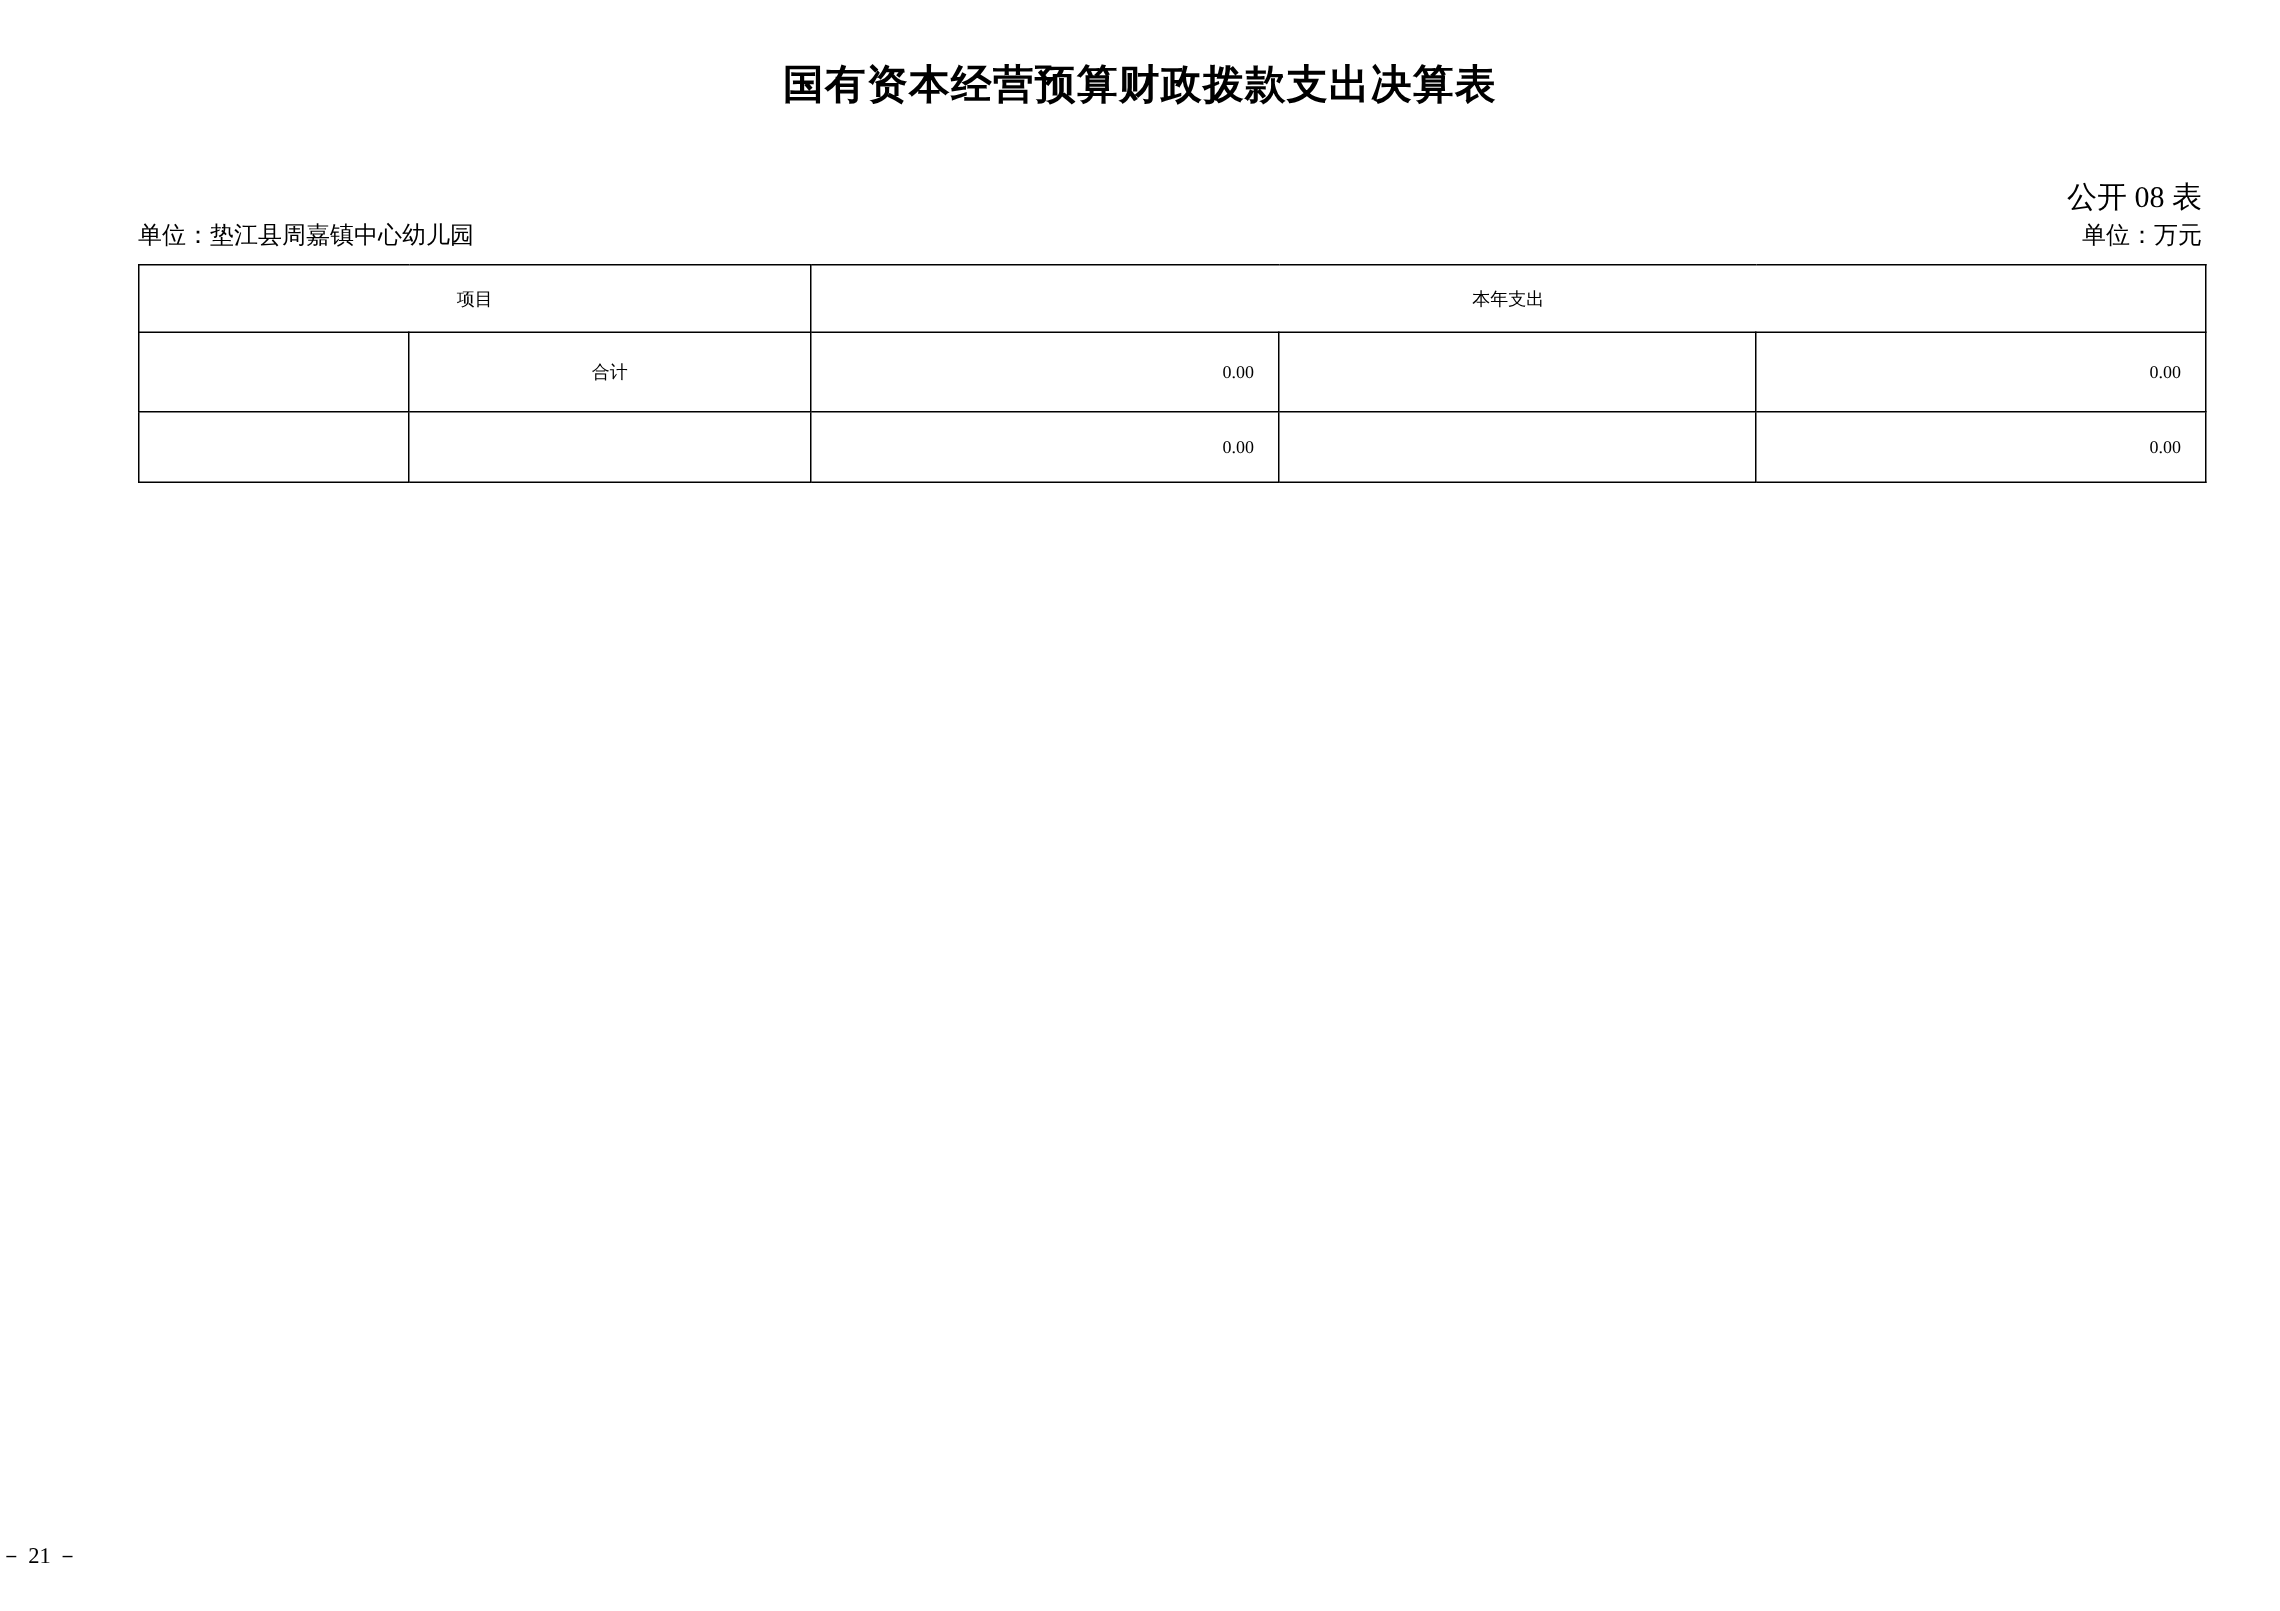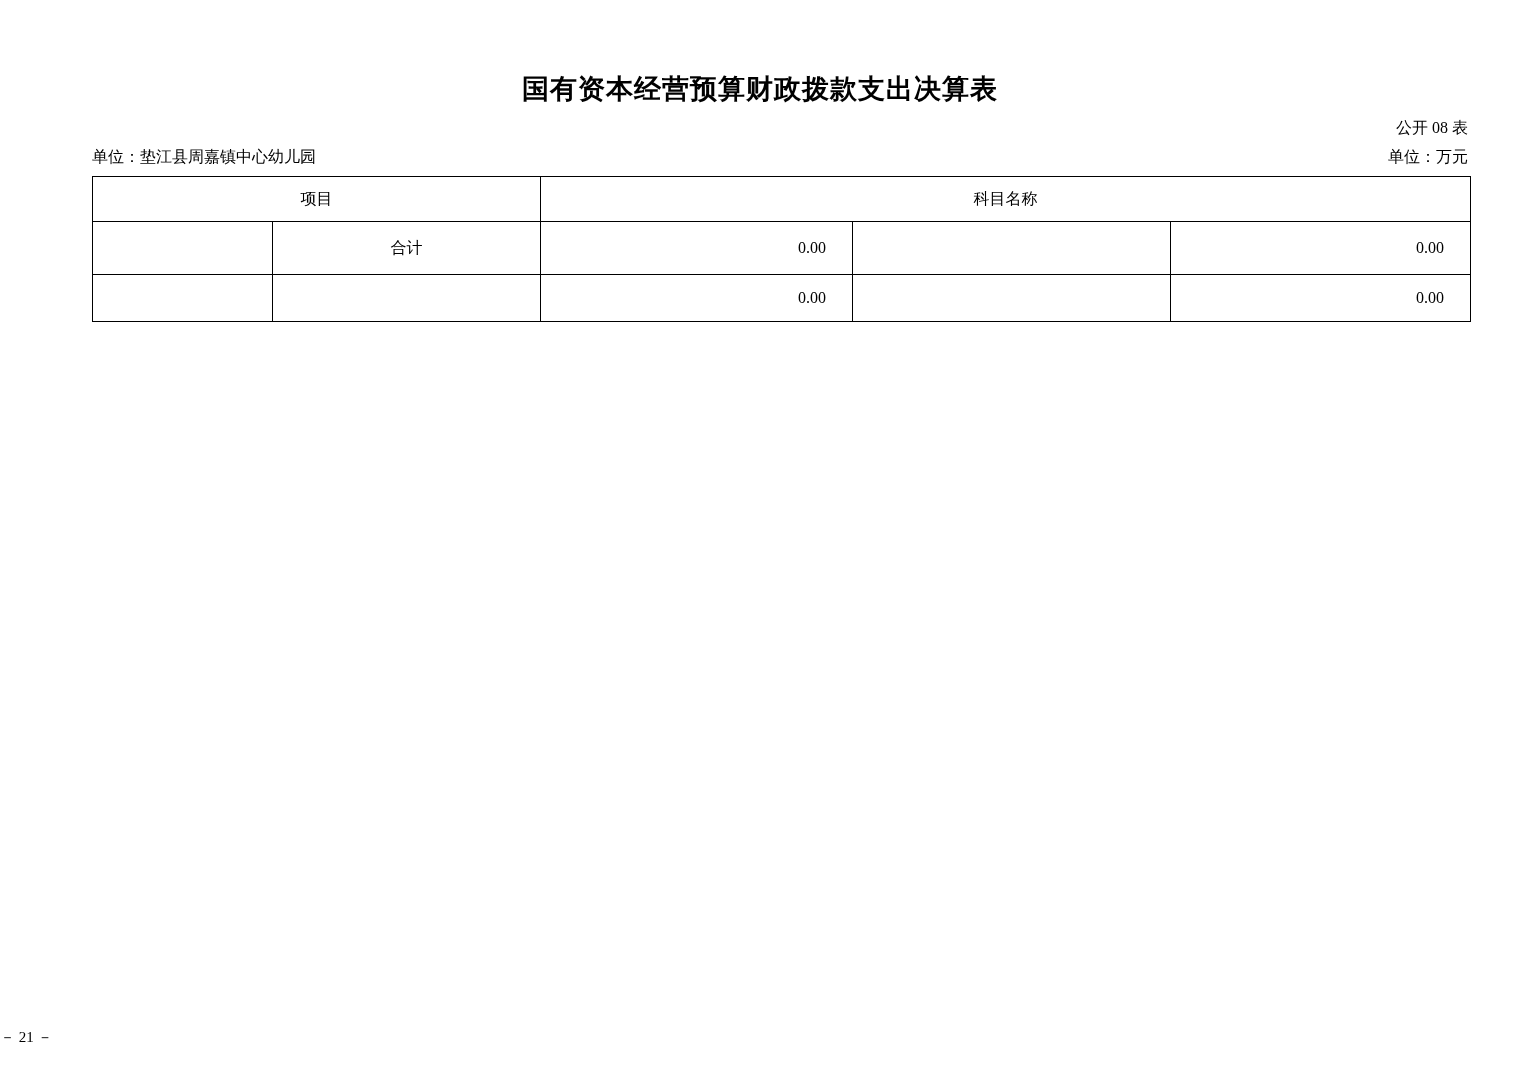--- a/index.html
+++ b/index.html
@@ -20,28 +20,28 @@
     width: 1520px;
     height: 1074px;
     box-sizing: border-box;
   }
   .doc-title {
     text-align: center;
     font-size: 27px;
     font-weight: bold;
     letter-spacing: 1px;
     margin: 0;
-    padding-top: 73px;
+    padding-top: 40px;
     line-height: 1.2;
   }
   .form-no {
     position: absolute;
     right: 52px;
     top: 118px;
-    font-size: 16px;
+    font-size: 20px;
   }
   .meta-row {
     position: absolute;
     top: 147px;
     left: 0;
     right: 0;
     height: 22px;
     font-family: Liberation Mono, monospace;
   }
   .meta-left {
@@ -60,22 +60,22 @@
     position: absolute;
     left: 92px;
     top: 176px;
     width: 1378px;
     border-collapse: collapse;
     table-layout: fixed;
   }
   table.main td, table.main th {
     border: 1px solid #000000;
     font-weight: normal;
-    font-size: 16px;
-    padding: 0 26px;
+    font-size: 12px;
+    padding: 0 16px;
     vertical-align: middle;
   }
   .hdr-top td {
     height: 44px;
     text-align: center;
   }
   .hdr-sub td {
     height: 124px;
     text-align: center;
   }
@@ -132,21 +132,21 @@
     <colgroup>
       <col class="c-code">
       <col class="c-name">
       <col class="c-sum">
       <col class="c-basic">
       <col class="c-proj">
     </colgroup>
     <tbody>
       <tr class="hdr-top">
         <td colspan="2">项目</td>
-        <td colspan="3">科目名称</td>
+        <td colspan="3">本年支出</td>
       </tr>
       <tr class="row-total">
         <td></td>
         <td class="ctr bold">合计</td>
         <td class="num bold">0.00</td>
         <td class="num bold"></td>
         <td class="num bold">0.00</td>
       </tr>
       <tr class="row-blank">
         <td></td>

